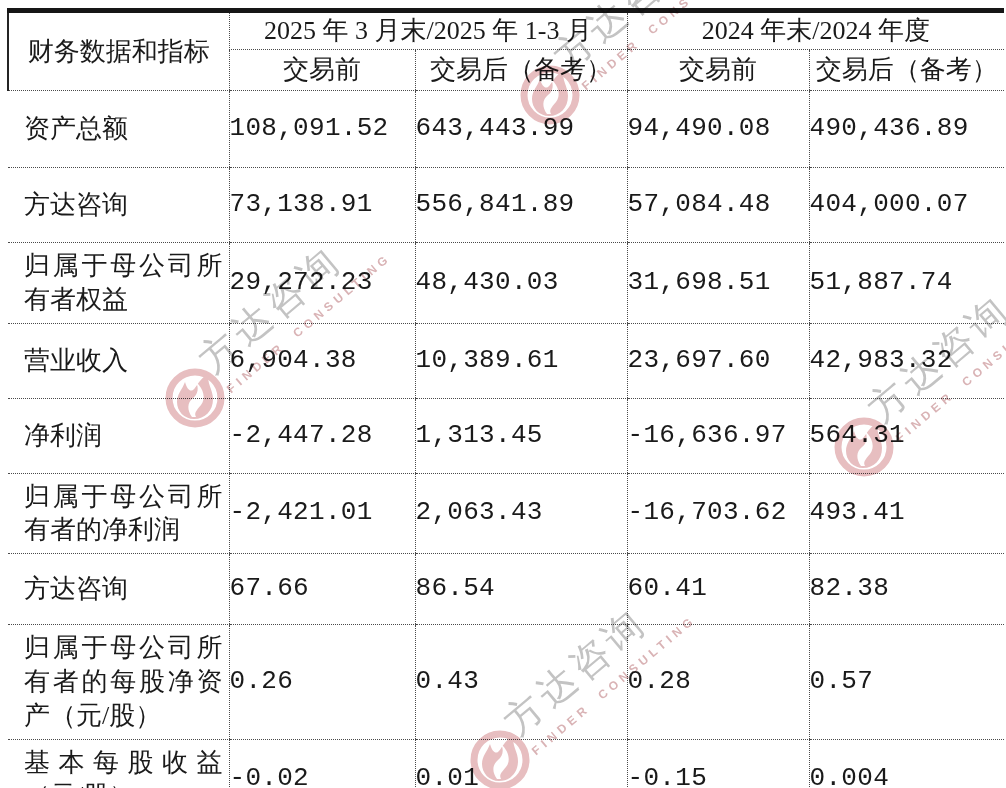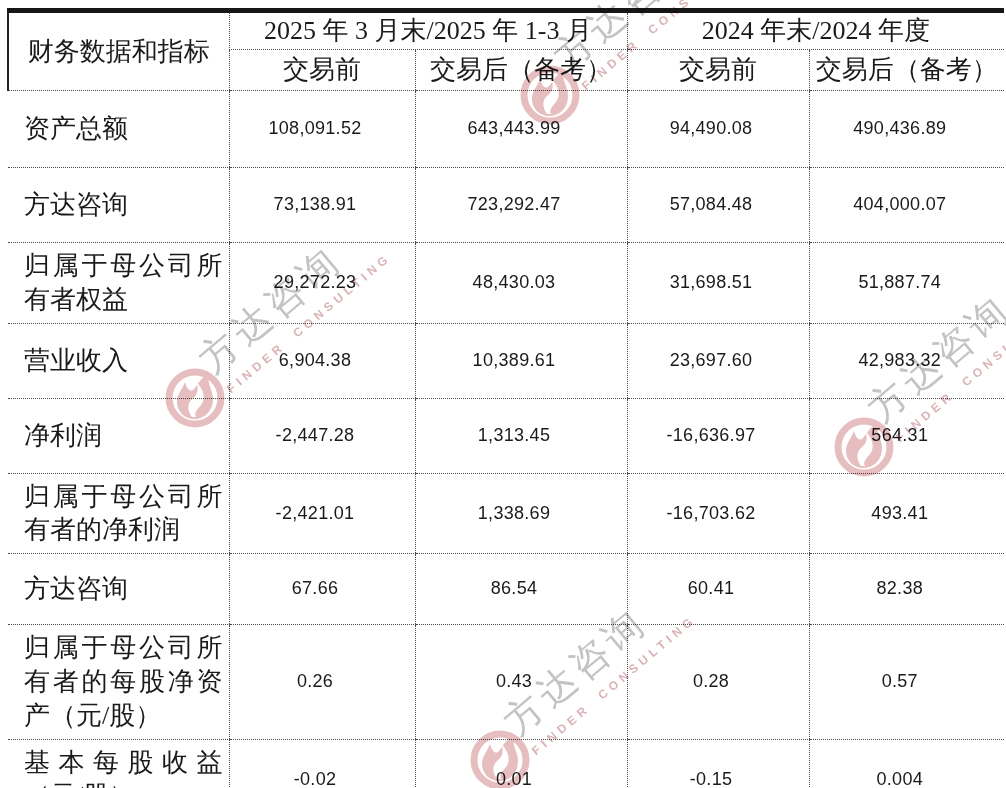--- a/index.html
+++ b/index.html
@@ -59,25 +59,25 @@
     border-bottom: 1px dotted #4a4a4a;
   }
 
   
   td.lbl {
     text-align: justify;
     text-justify: inter-ideograph;
     padding: 6px 6px 6px 16px;
   }
   td.num {
-    text-align: center;
+    text-align: left;
     padding-right: 14px;
     border-left: 1px dotted #4a4a4a;
-    font-family: Liberation Sans, sans-serif;
-    font-size: 18px;
+    font-family: Liberation Mono, monospace;
+    font-size: 26px;
     letter-spacing: 0.3px;
   }
   tbody td { border-bottom: 1px dotted #4a4a4a; }
   tbody tr:last-child td { border-bottom: none; }
 
   
   .wm-layer {
     position: absolute;
     left: 0; top: 0; width: 1006px; height: 788px;
     pointer-events: none;
@@ -133,21 +133,21 @@
       <tr style="height:77px">
         <td class="lbl">资产总额</td>
         <td class="num">108,091.52</td>
         <td class="num">643,443.99</td>
         <td class="num">94,490.08</td>
         <td class="num">490,436.89</td>
       </tr>
       <tr style="height:75px">
         <td class="lbl">方达咨询</td>
         <td class="num">73,138.91</td>
-        <td class="num">723,292.47</td>
+        <td class="num">556,841.89</td>
         <td class="num">57,084.48</td>
         <td class="num">404,000.07</td>
       </tr>
       <tr style="height:77px">
         <td class="lbl">归属于母公司所有者权益</td>
         <td class="num">29,272.23</td>
         <td class="num">48,430.03</td>
         <td class="num">31,698.51</td>
         <td class="num">51,887.74</td>
       </tr>
@@ -161,21 +161,21 @@
       <tr style="height:75px">
         <td class="lbl">净利润</td>
         <td class="num">-2,447.28</td>
         <td class="num">1,313.45</td>
         <td class="num">-16,636.97</td>
         <td class="num">564.31</td>
       </tr>
       <tr style="height:78px">
         <td class="lbl">归属于母公司所有者的净利润</td>
         <td class="num">-2,421.01</td>
-        <td class="num">1,338.69</td>
+        <td class="num">2,063.43</td>
         <td class="num">-16,703.62</td>
         <td class="num">493.41</td>
       </tr>
       <tr style="height:71px">
         <td class="lbl">方达咨询</td>
         <td class="num">67.66</td>
         <td class="num">86.54</td>
         <td class="num">60.41</td>
         <td class="num">82.38</td>
       </tr>

